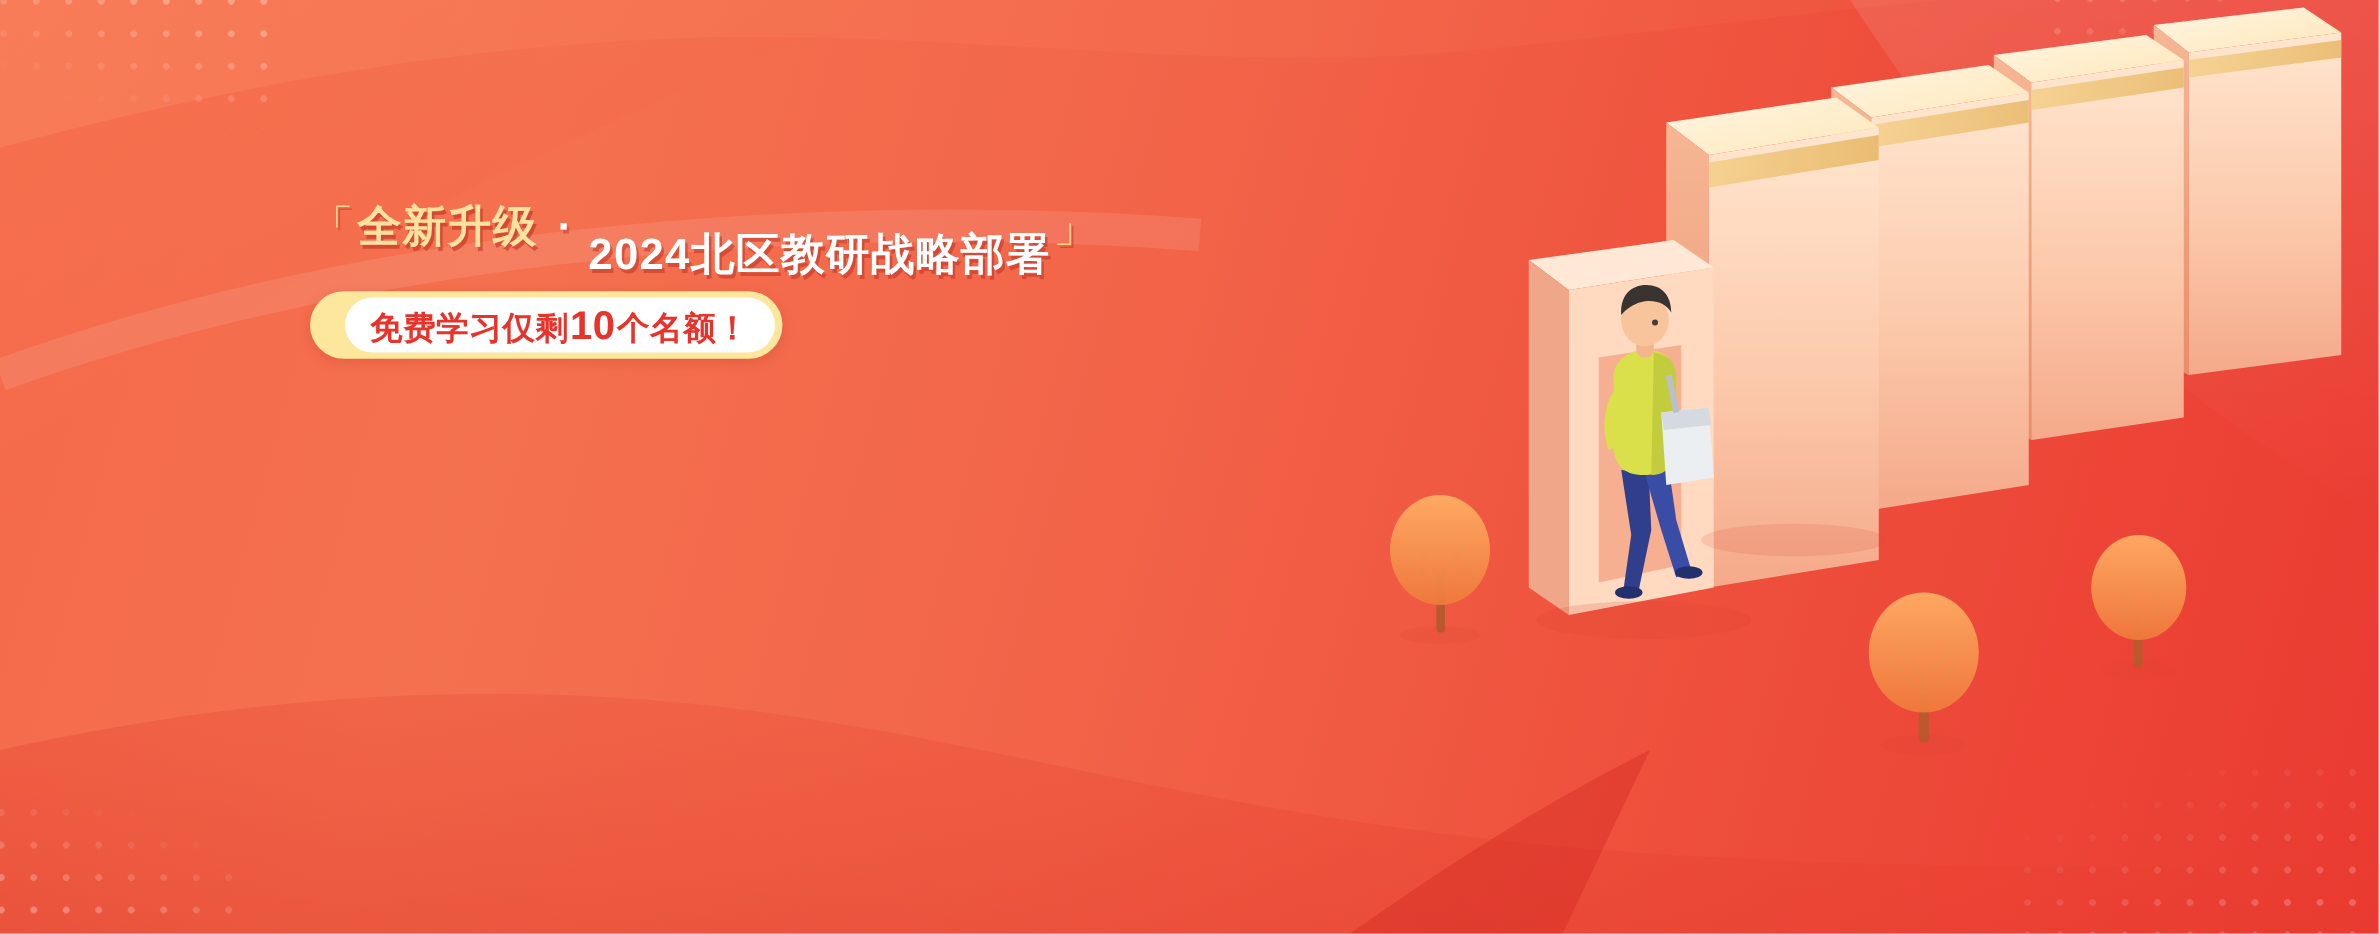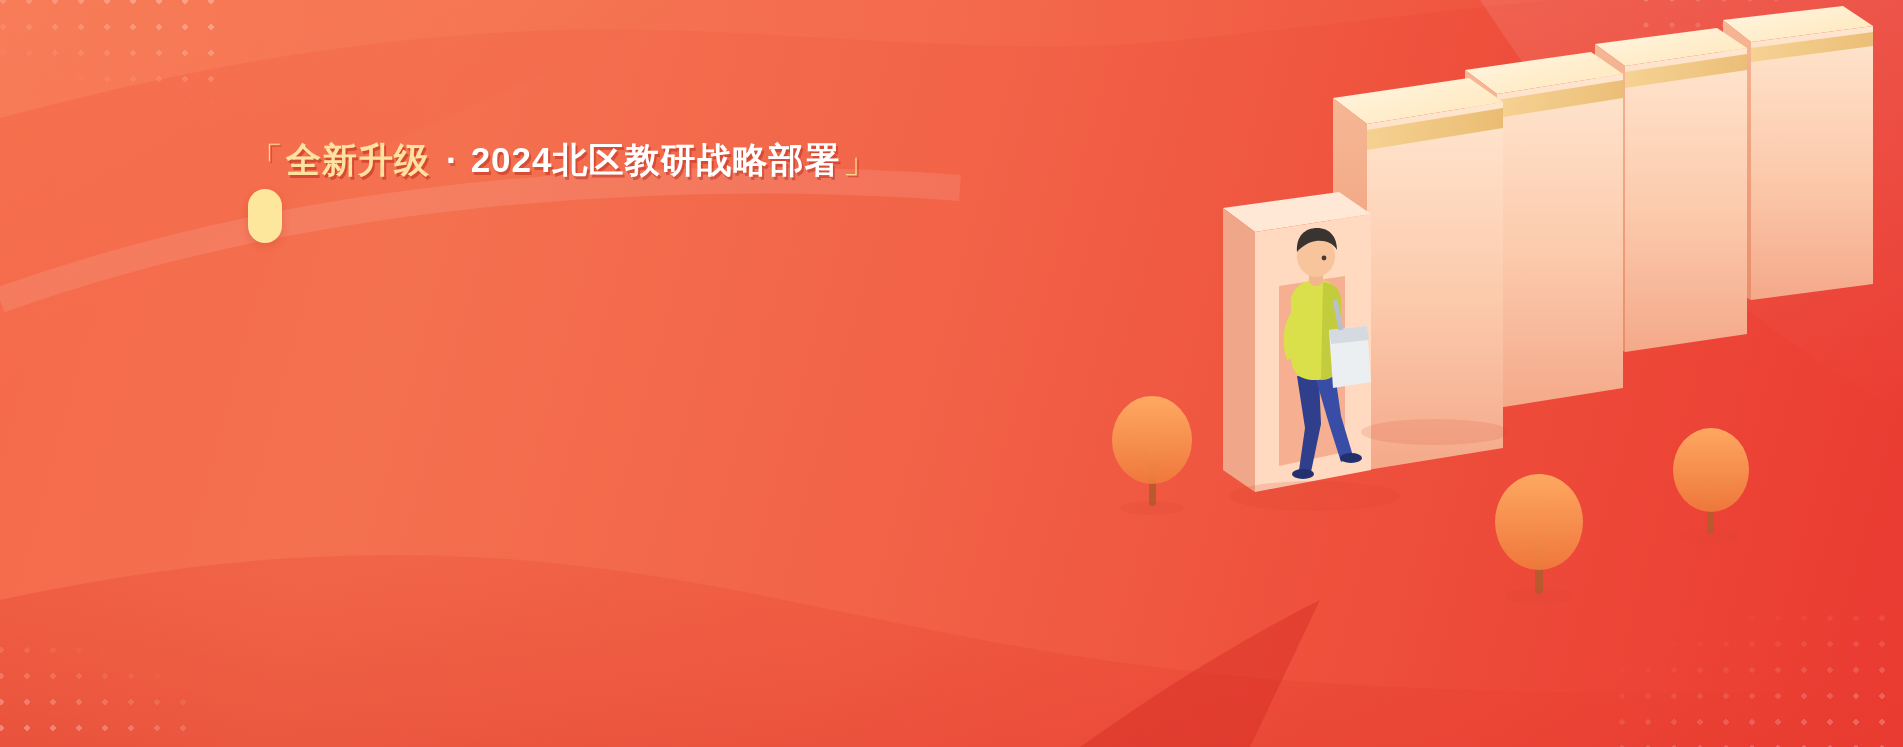--- a/index.html
+++ b/index.html
@@ -68,20 +68,21 @@
     margin-right:4px;
   }
   .sub-dot{
     color:#ffffff;
     margin:0 12px;
     text-shadow:2px 3px 0 rgba(186,44,32,.40);
   }
   .sub-white{
     color:#ffffff;
     text-shadow:2px 3px 0 rgba(186,44,32,.50);
+    margin-top:44px;
   }
 
   .headline{
     font-size:104px;
     font-weight:900;
     line-height:1.04;
     letter-spacing:2px;
     white-space:nowrap;
     background:linear-gradient(180deg,#fffdf3 0%,#fff4d2 42%,#ffe9ad 66%,#ffdd93 100%);
     -webkit-background-clip:text;
@@ -304,16 +305,21 @@
     <div class="subtitle">
       <span class="bracket left">「</span>
       <span class="sub-gold">全新升级</span>
       <span class="sub-dot">·</span>
       <span class="sub-white">2024北区教研战略部署</span>
       <span class="bracket right">」</span>
     </div>
 
 
     <div class="pill">
+      <span class="pill-right">
+        <span>免费学习仅剩</span>
+        <span class="pill-num">10</span>
+        <span>个名额！</span>
+      </span>
     </div>
 
   </div>
 </div>
 
 </body></html>

